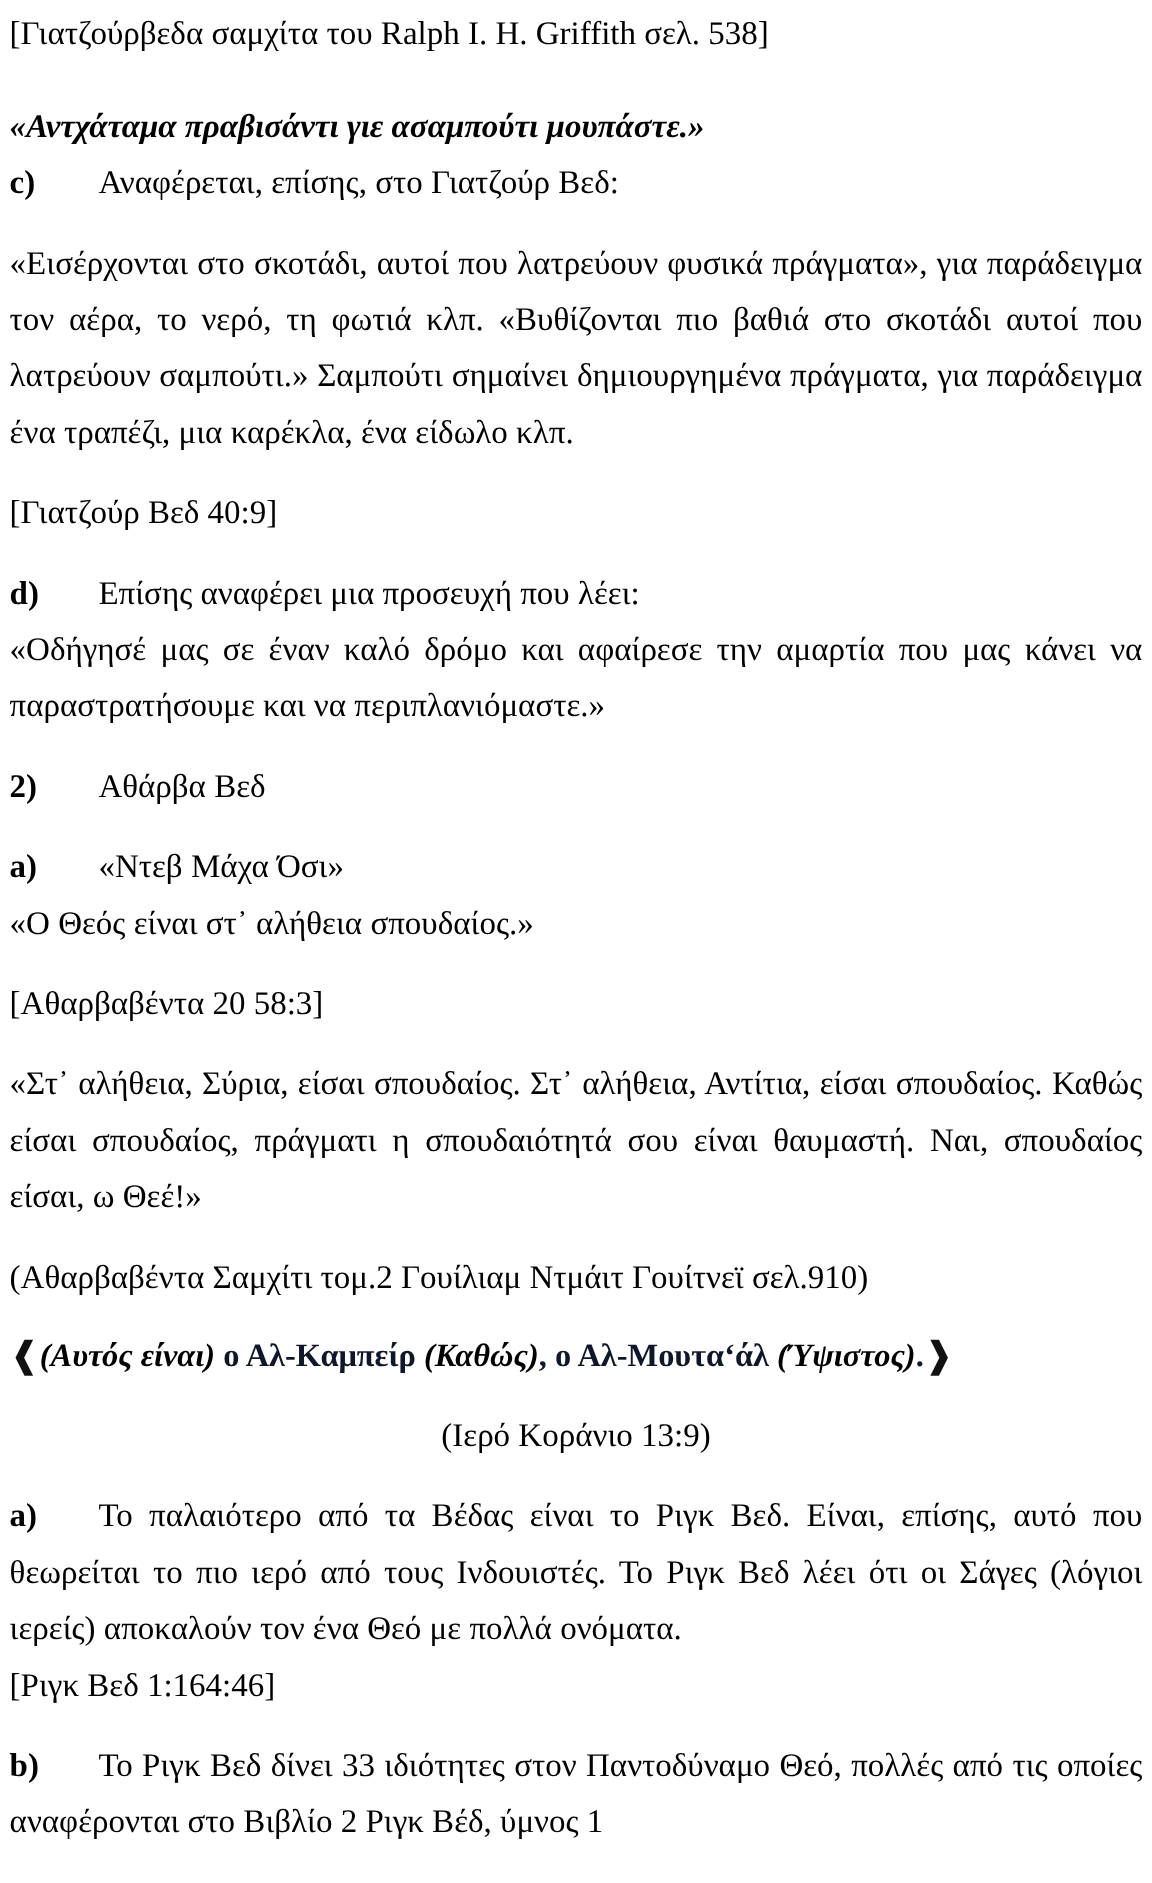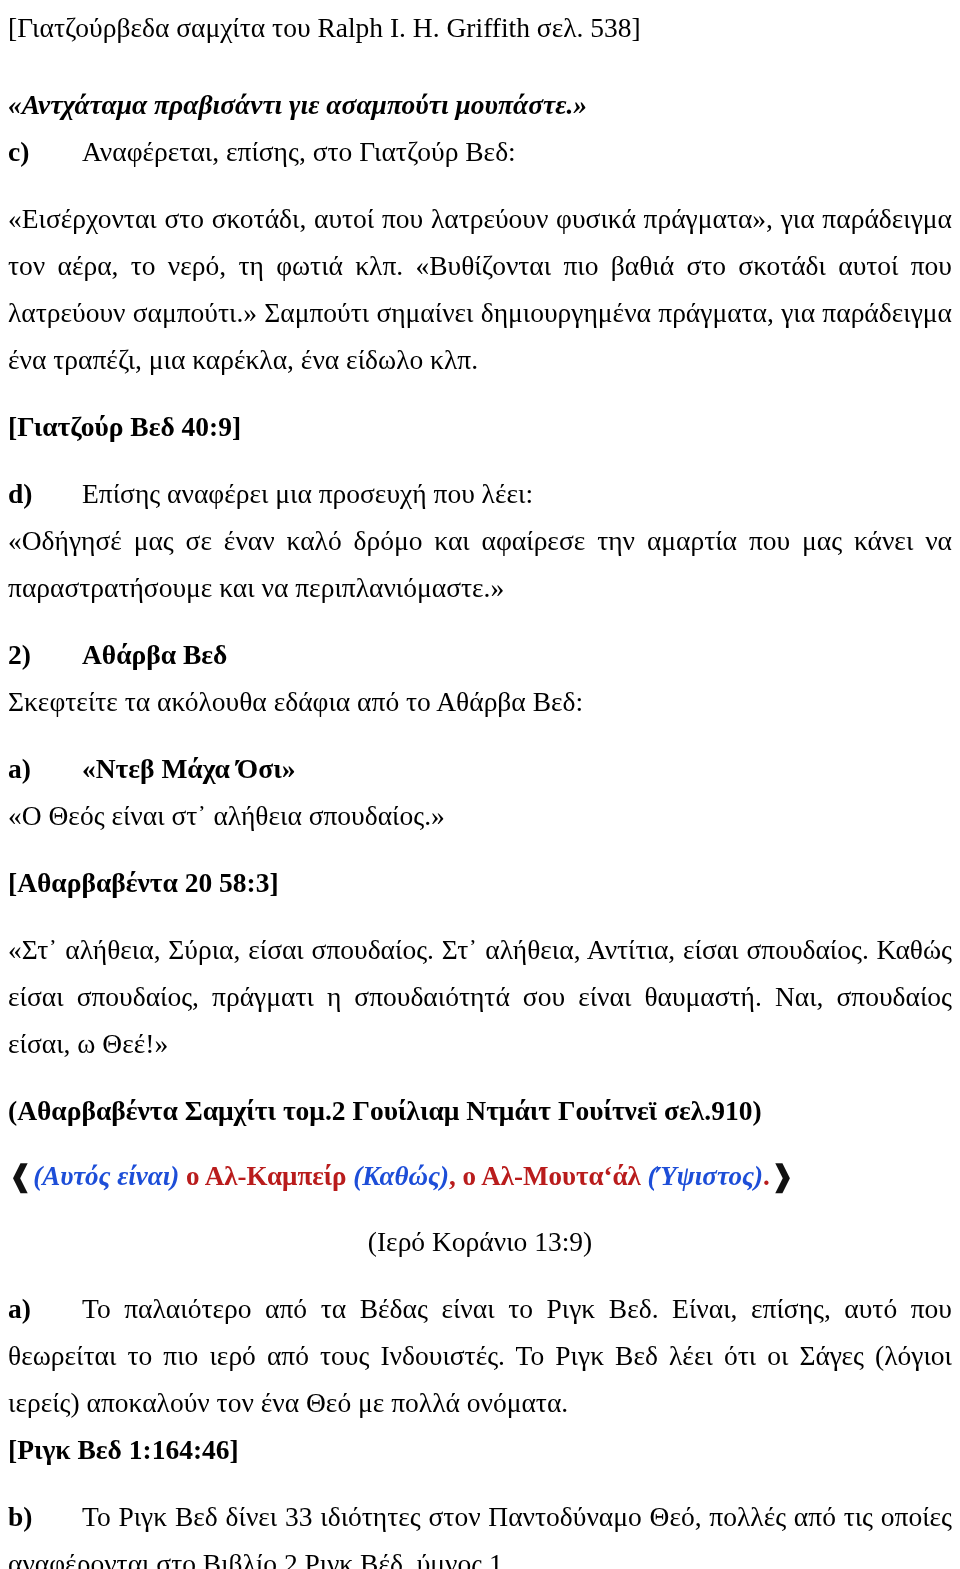--- a/index.html
+++ b/index.html
@@ -31,39 +31,39 @@
     width: 944px;
   }
   p {
     margin: 0;
     font-size: 27.5px;
     line-height: 47px;
     text-align: justify;
     text-justify: inter-word;
   }
   .nojust { text-align: left; }
-  .b { font-weight: bold; }
+  .b { font-weight: normal; }
   .bi { font-weight: bold; font-style: italic; }
   .gap-sm { height: 20px; }
   .gap-md { height: 30px; }
   .indent-label {
     display: inline-block;
     min-width: 74px;
     font-weight: bold;
   }
   .right { text-align: center; }
   .quran-line {
     font-size: 27px;
     line-height: 44px;
     font-weight: bold;
     text-align: left;
     white-space: nowrap;
   }
-  .q-red { color: #b91c1c; }
-  .q-blue { color: #1d4ed8; font-style: italic; }
+  .q-red { color: #0f172a; }
+  .q-blue { color: #000000; font-style: italic; }
   .ornament {
     color: #111111;
     font-weight: normal;
     font-size: 30px;
     display: inline-block;
     vertical-align: -1px;
   }
   .orn-left { transform: scaleX(1); }
   .page-number {
     position: absolute;
@@ -101,21 +101,20 @@
     <div class="gap-sm"></div>
 
     <p class="nojust"><span class="indent-label">d)</span><span>Επίσης αναφέρει μια προσευχή που λέει:</span></p>
 
     <p>«Οδήγησέ μας σε έναν καλό δρόμο και αφαίρεσε την αμαρτία που μας κάνει να παραστρατήσουμε και να περιπλανιόμαστε.»</p>
 
     <div class="gap-sm"></div>
 
     <p class="nojust"><span class="indent-label">2)</span><span class="b">Αθάρβα Βεδ</span></p>
 
-    <p class="nojust">Σκεφτείτε τα ακόλουθα εδάφια από το Αθάρβα Βεδ:</p>
 
     <div class="gap-sm"></div>
 
     <p class="nojust"><span class="indent-label">a)</span><span class="b">«Ντεβ Μάχα Όσι»</span></p>
 
     <p class="nojust">«Ο Θεός είναι στ᾽ αλήθεια σπουδαίος.»</p>
 
     <div class="gap-sm"></div>
 
     <p class="nojust b">[Αθαρβαβέντα 20 58:3]</p>

